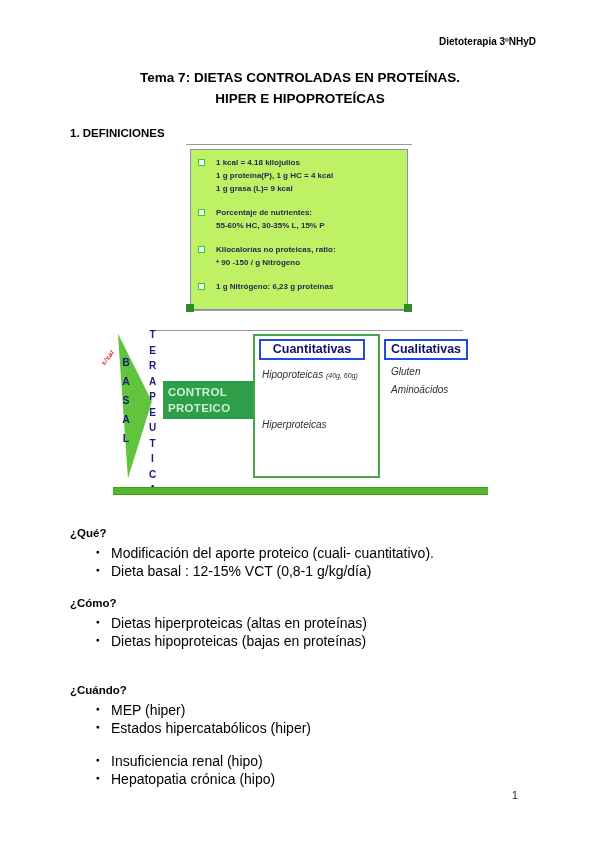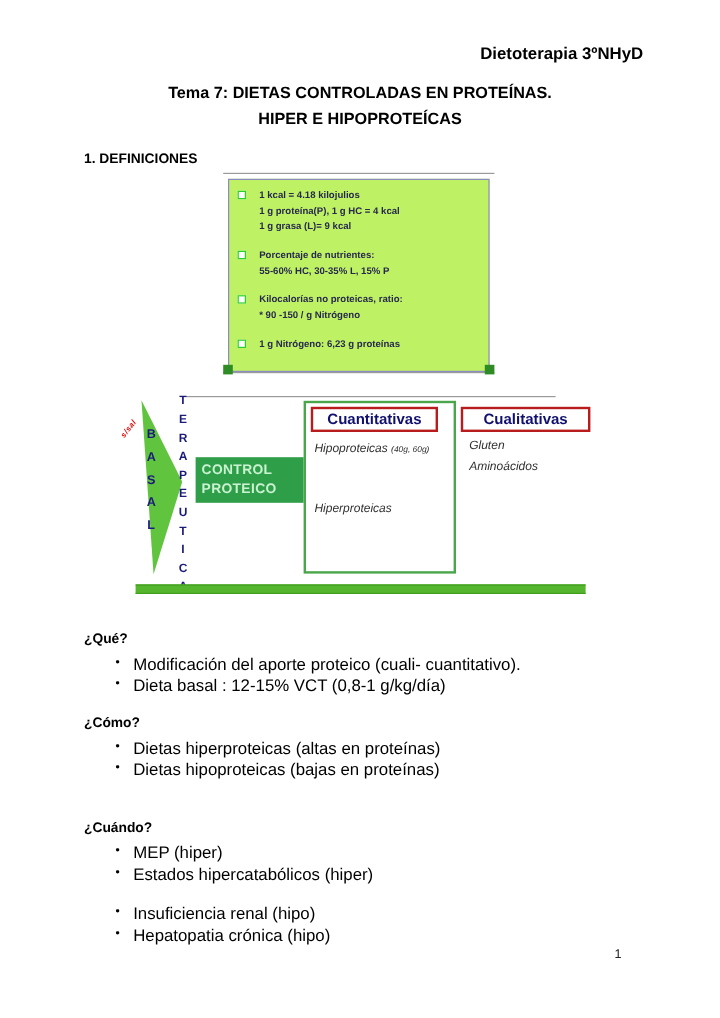--- a/index.html
+++ b/index.html
@@ -1,20 +1,20 @@
 <!DOCTYPE html>
 <html><head>
 <meta charset="utf-8">
 <style>
   * { margin:0; padding:0; box-sizing:border-box; }
   html,body { background:#fff; }
   body { font-family:"Liberation Sans", sans-serif; color:#000; }
   .page { position:relative; width:600px; height:848px; background:#fff; overflow:hidden; }
 
-  .header-right { position:absolute; top:36px; right:64px; font-size:14px; font-weight:bold;padding-left:32px; }
+  .header-right { position:absolute; top:36px; right:64px; font-size:10px; font-weight:bold;padding-left:32px; }
 
   .doc-title { position:absolute; top:67px; left:0; width:100%; text-align:center;
                font-size:13.5px; font-weight:bold; line-height:21px; }
 
   .section-heading { position:absolute; left:70px; font-size:11.5px; font-weight:bold; }
   .h-definiciones { top:127px; }
 
   
   .def-topline { position:absolute; left:186px; top:144px; width:226px; height:1px; background:#9a9a9a; }
   .def-botline { position:absolute; left:186px; top:310px; width:226px; height:1px; background:#9a9a9a; }
@@ -34,24 +34,24 @@
   .vtext { writing-mode:vertical-rl; text-orientation:upright; color:#1b1b7a; font-weight:bold; }
   .basal-text { position:absolute; left:120px; top:356px; font-size:10.5px; letter-spacing:7px; }
   .terapeutica-text { position:absolute; left:147px; top:329px; font-size:10px; letter-spacing:4.5px; }
   .hand-note { position:absolute; left:99px; top:354px; transform:rotate(-52deg);
                color:#e01010; font-size:6.5px; font-weight:bold; font-style:italic; letter-spacing:0.5px; }
   .control-box { position:absolute; left:163px; top:381px; width:98px; height:38px;
                  background:#2f9e49; color:#c9f2d0; font-weight:bold; font-size:11.5px;
                  line-height:16px; padding:3px 0 0 5px; letter-spacing:0.3px; }
   .cuant-box { position:absolute; left:253px; top:334px; width:127px; height:144px;
                border:2px solid #4aa64a; background:#fff; }
-  .blue-header { position:absolute; height:21px; border:2px solid #b91c1c; background:#fff;
+  .blue-header { position:absolute; height:21px; border:2px solid #1d4ed8; background:#fff;
                  color:#10106e; font-weight:bold; font-size:12.5px; text-align:center; line-height:17px; }
   .cuant-header { left:259px; top:339px; width:106px; }
-  .cual-header { left:384px; top:339px; width:108px; }
+  .cual-header { left:384px; top:339px; width:84px; }
   .diag-item { position:absolute; font-style:italic; font-size:10px; color:#303030; }
   .it-hipo { left:262px; top:369px; } .it-hipo .sub { font-size:7px; }
   .it-hiper { left:262px; top:419px; }
   .it-gluten { left:391px; top:366px; }
   .it-amino { left:391px; top:384px; }
   .green-bar { position:absolute; left:113px; top:487px; width:375px; height:8px;
                background:#55b52c; border-top:1px solid #3f9e1d; border-bottom:1px solid #3f9e1d; }
 
   
   .qa { position:absolute; left:70px; width:470px; }

